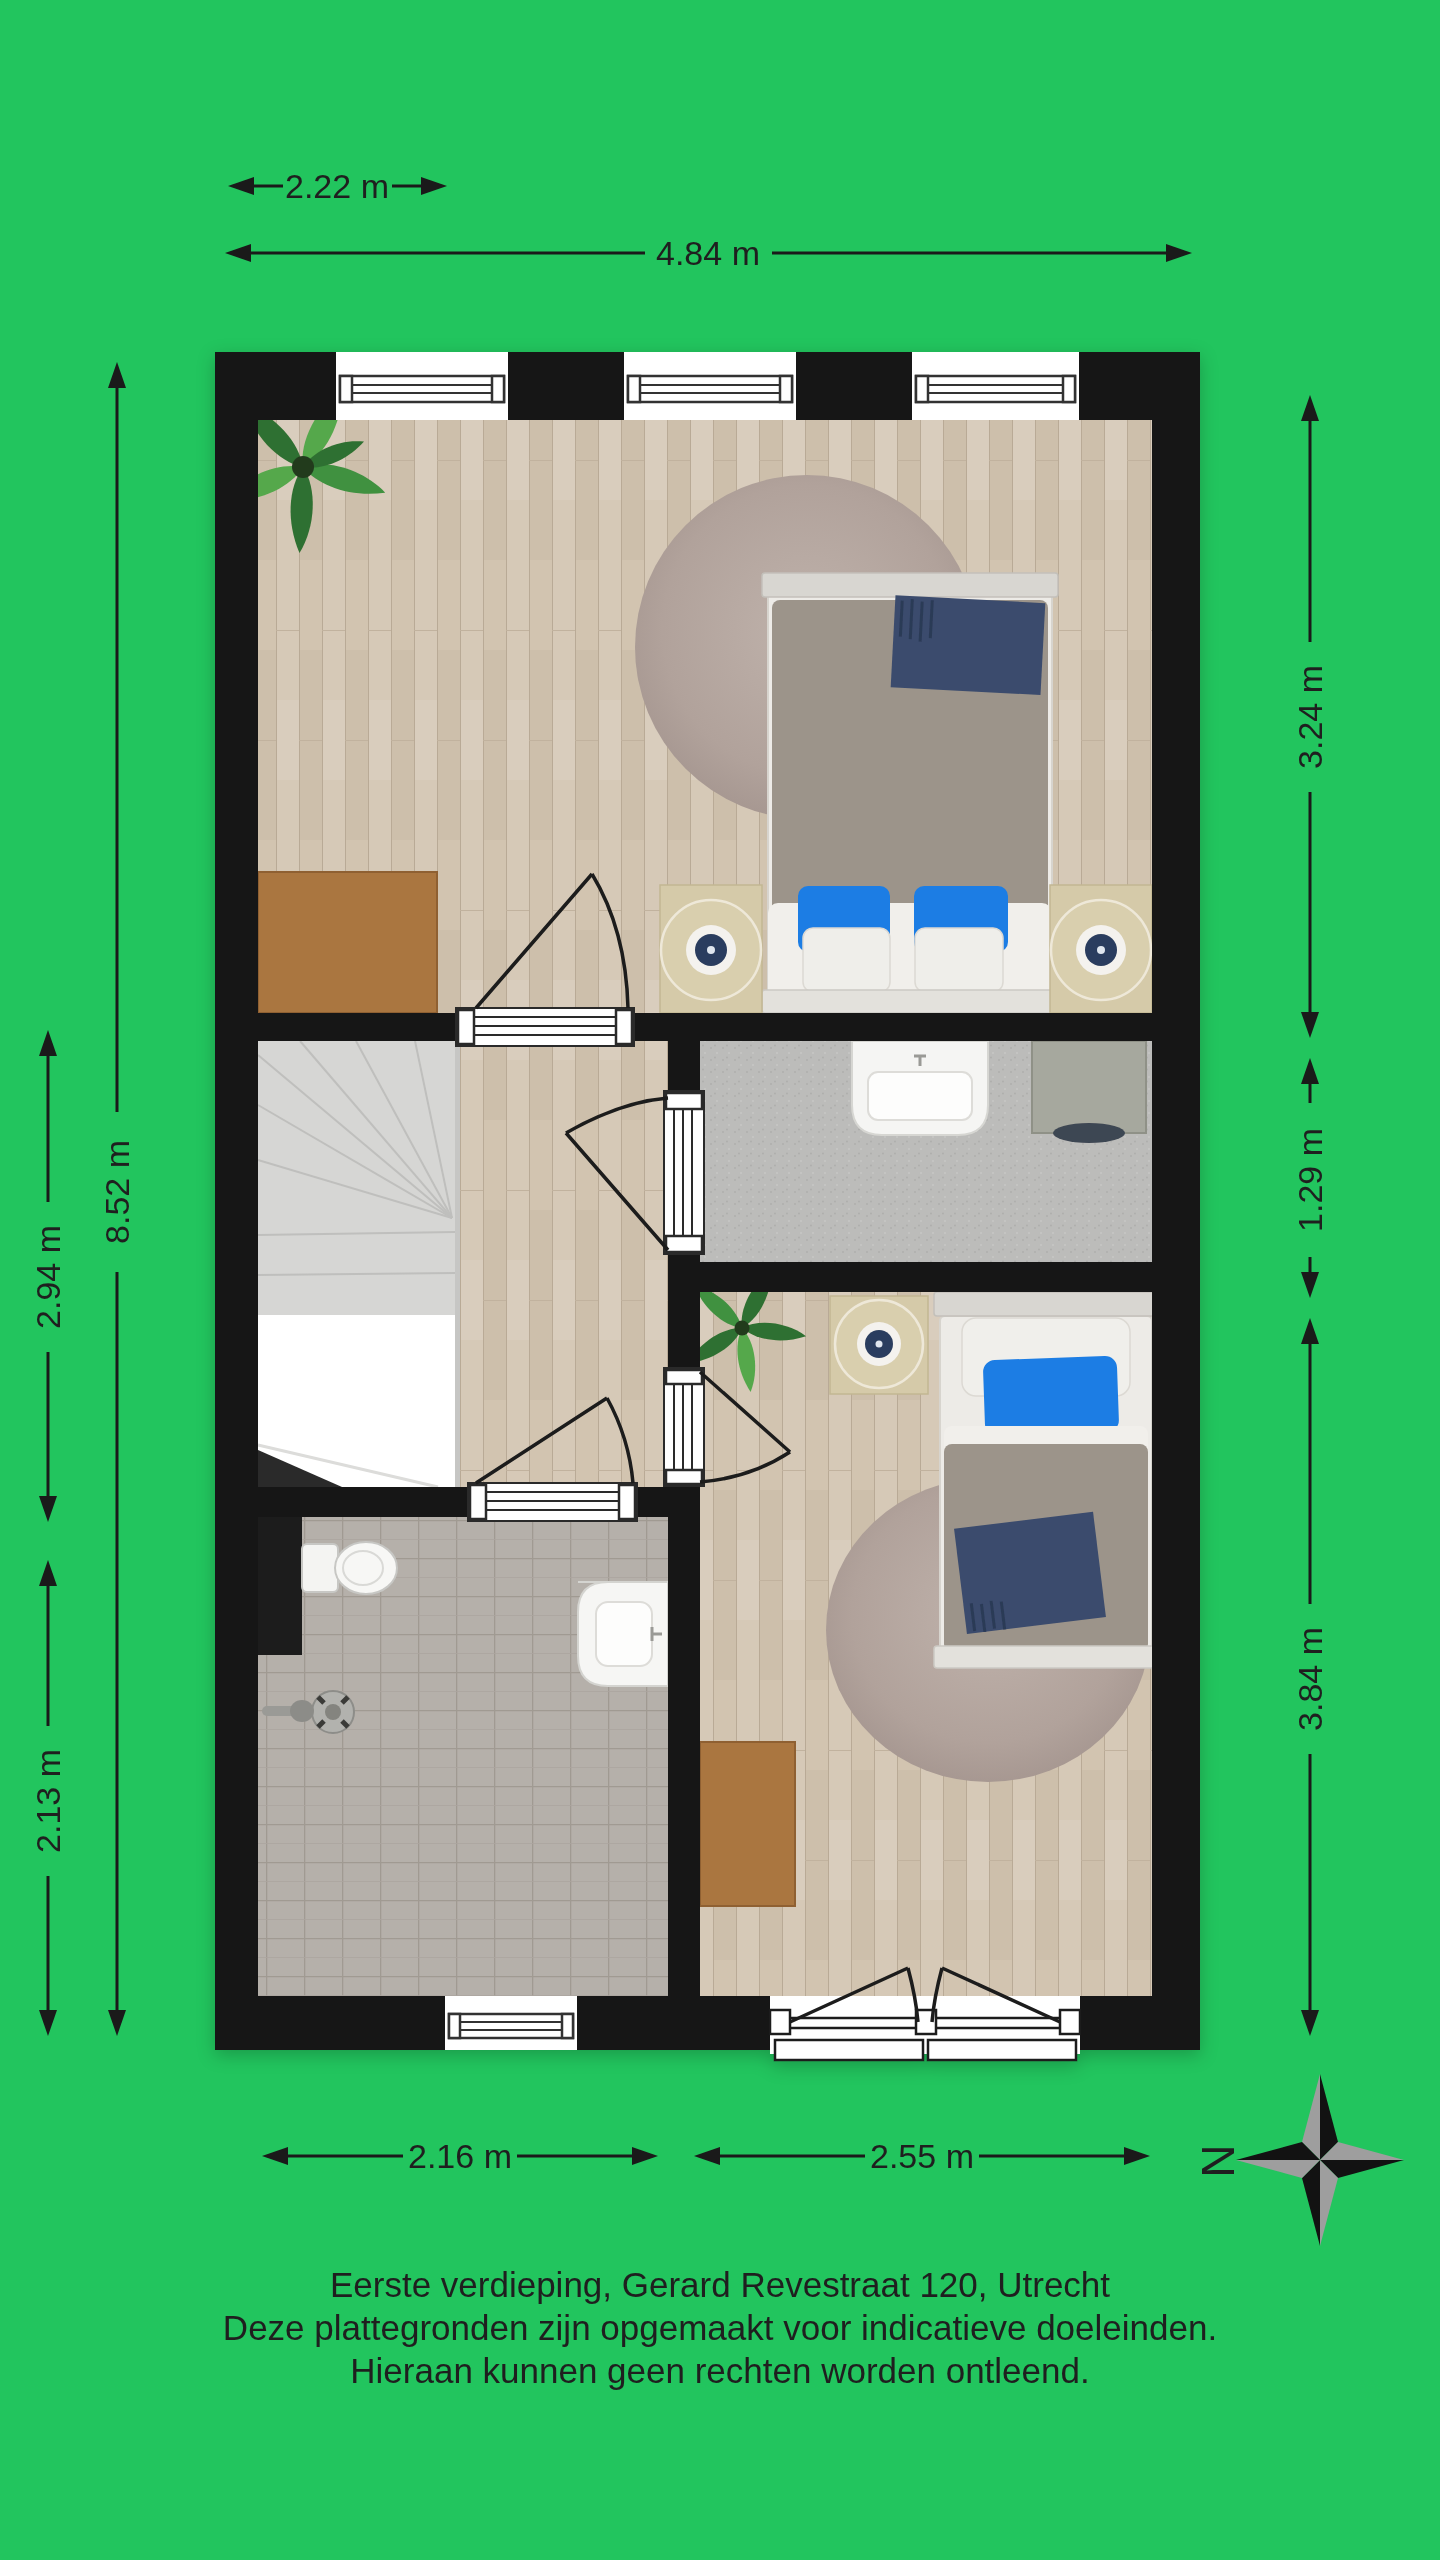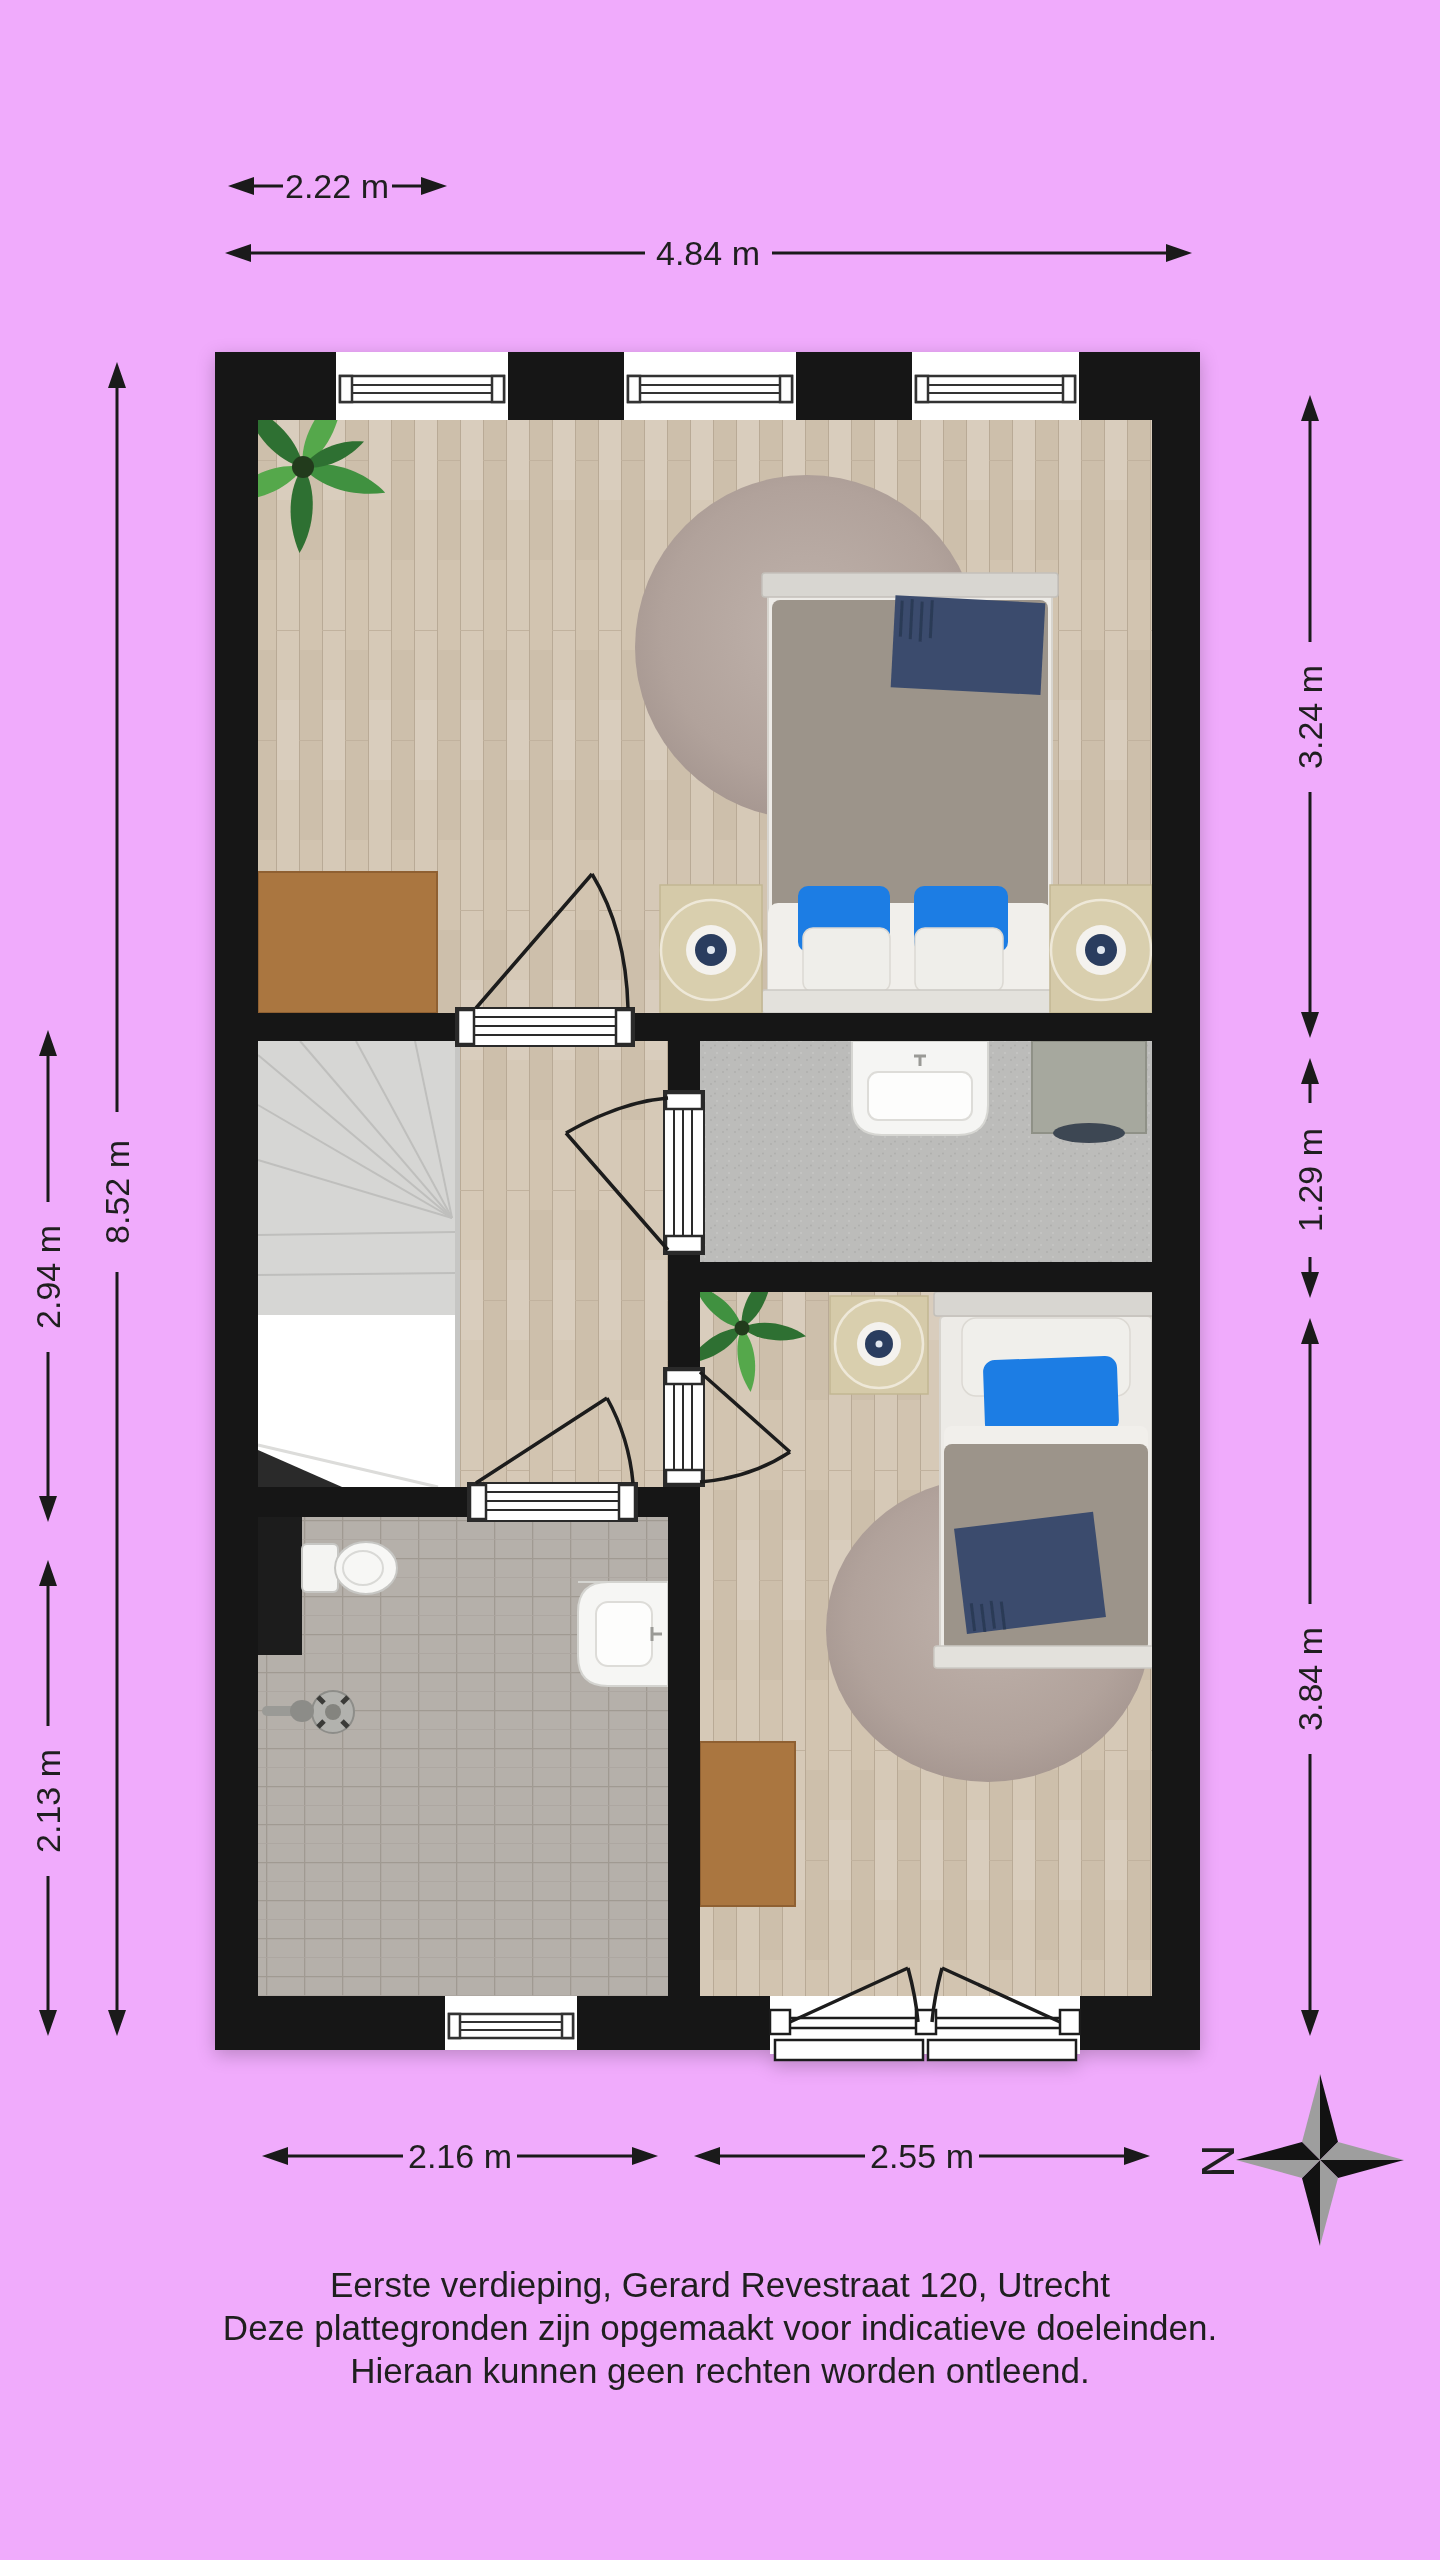--- a/index.html
+++ b/index.html
@@ -1,16 +1,16 @@
 <!DOCTYPE html>
 <html><head>
 <meta charset="utf-8">
 <style>
   html,body{margin:0;padding:0;background:#ffffff;}
-  .page{position:relative;width:1440px;height:2560px;background:#f0abfc;overflow:hidden;
+  .page{position:relative;width:1440px;height:2560px;background:#22c55e;overflow:hidden;
         font-family:"Liberation Sans", sans-serif;}
   svg{display:block;}
   text{font-family:"Liberation Sans", sans-serif;fill:#1f1f1f;}
   .dim-text{font-size:34px;}
   .caption-text{font-size:35px;}
   .compass-text{font-size:46px;}
 </style>
 </head>
 <body>
 

